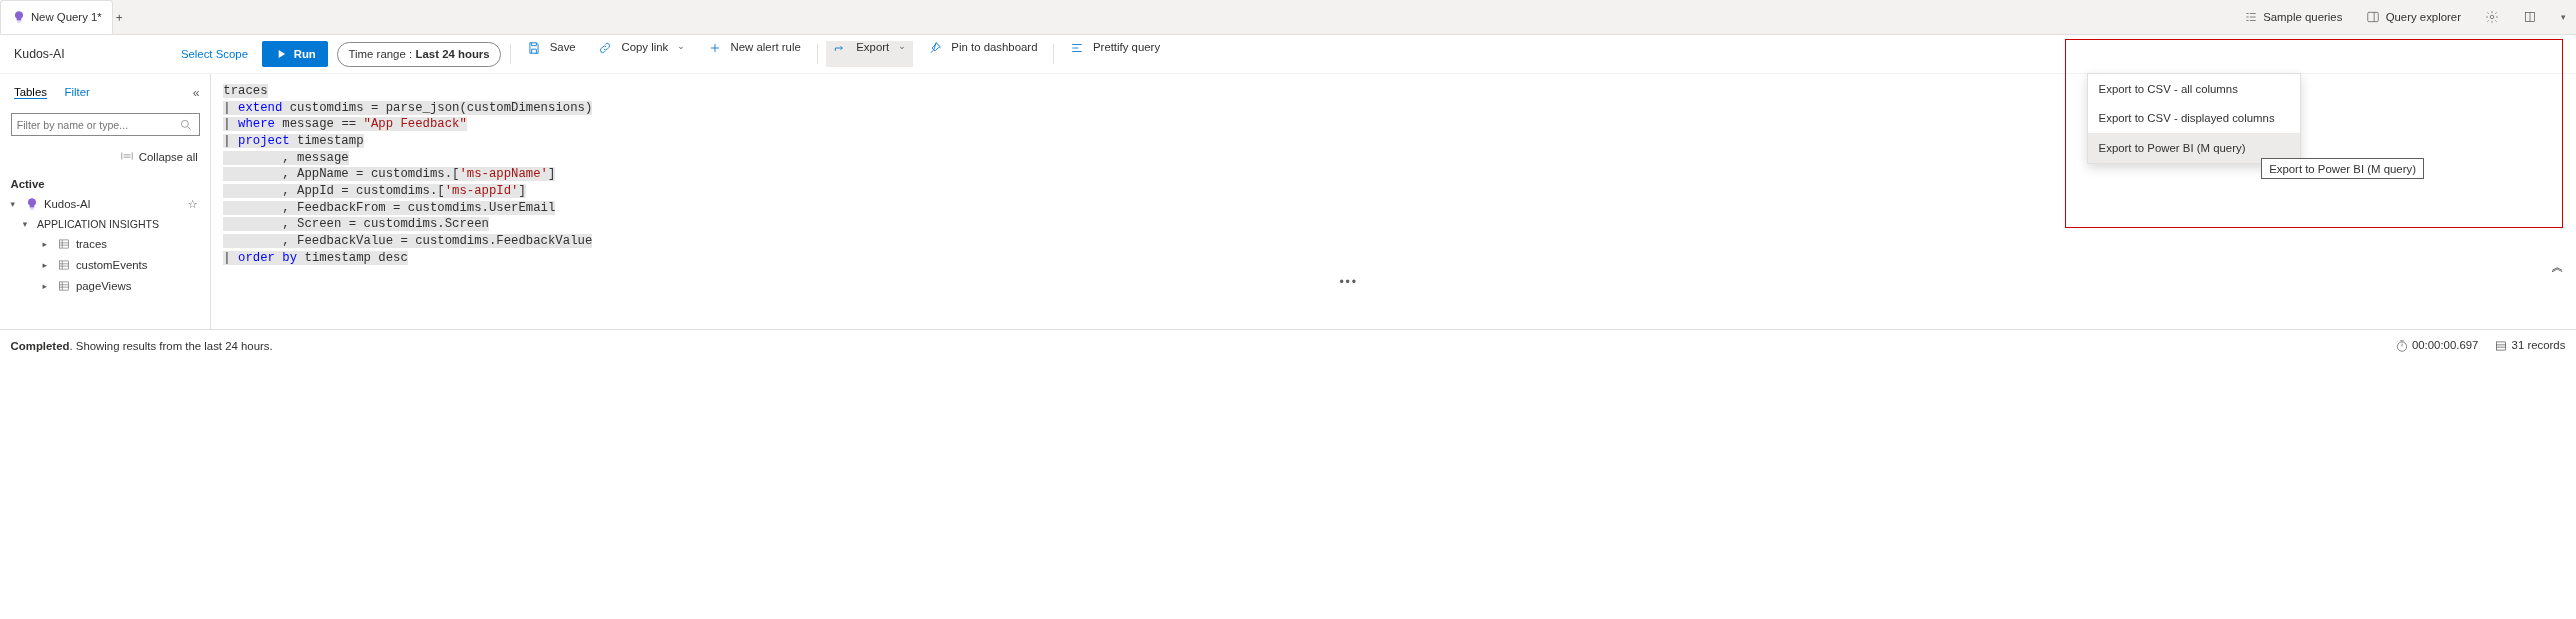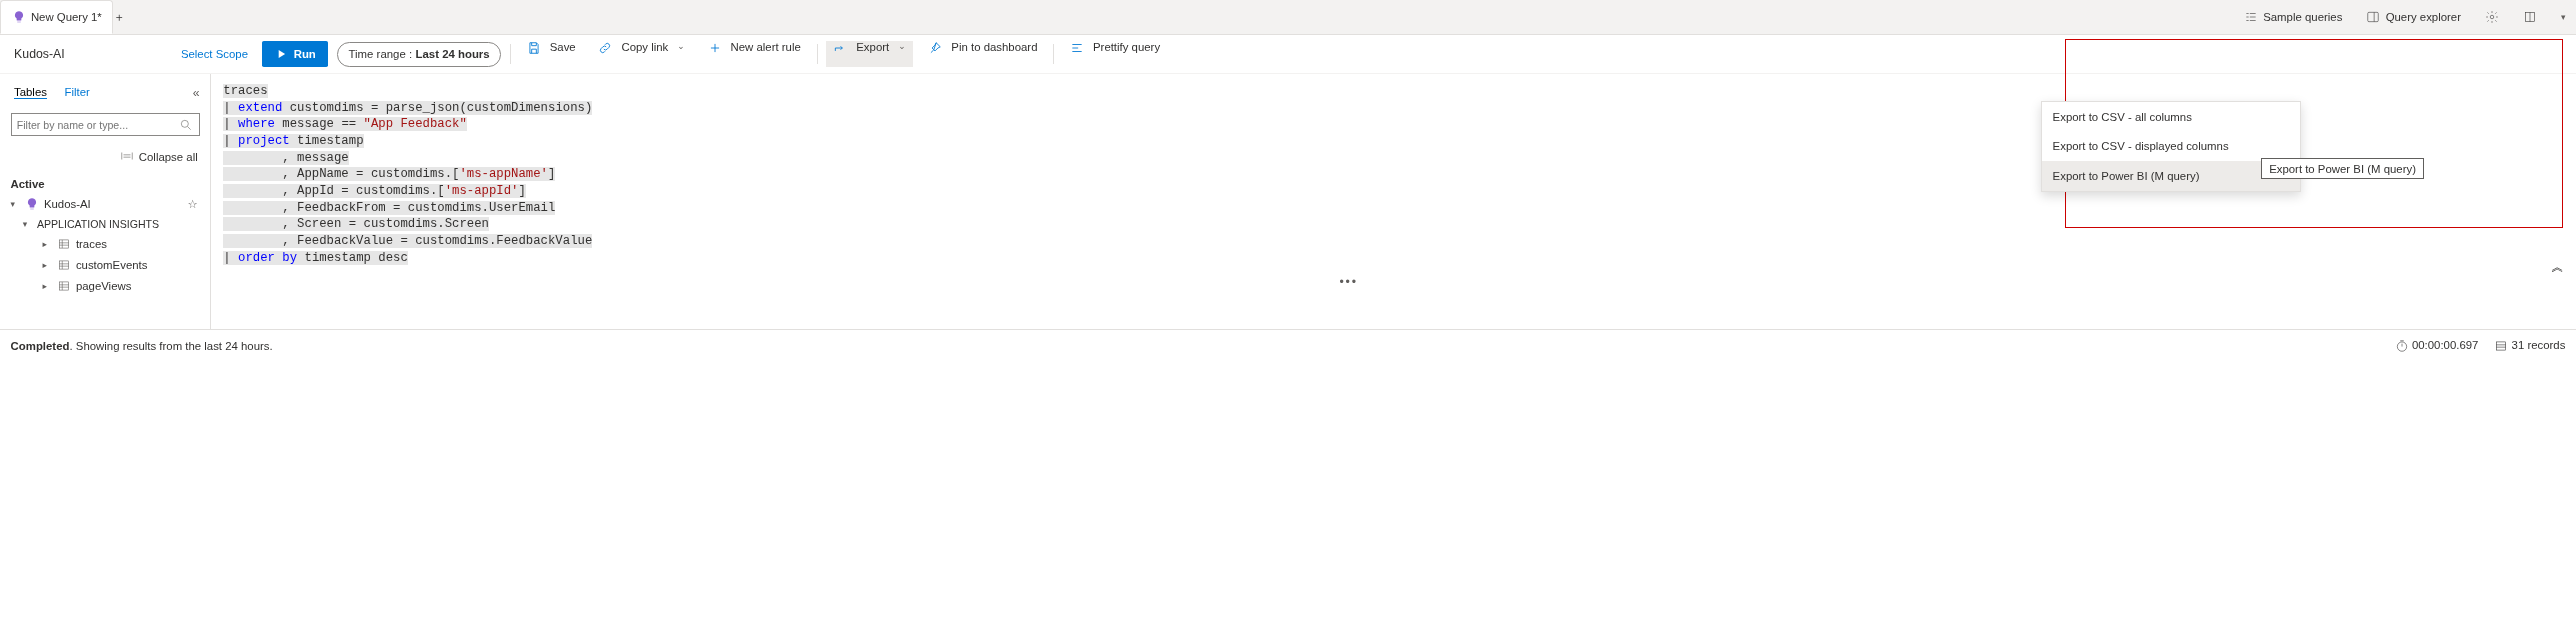--- a/index.html
+++ b/index.html
@@ -49,21 +49,21 @@
 
     
     .editor { flex: 1; padding: 8.8px 12.3px; font-family: Consolas, "Courier New", monospace; font-size: 12.3px; line-height: 16.7px; white-space: pre; position: relative; }
     .kw-blue { color: #0000ff; }
     .kw-red { color: #a31515; }
     .kw-str { color: #a31515; }
     .sel { background: #e6e6e6; }
 
     
     .red-box { position: absolute; top: 0; right: 13.2px; width: 498px; height: 189px; border: 1.8px solid #c00; z-index: 5; pointer-events: none; }
-    .export-menu { position: absolute; right: 275px; top: 73px; width: 260px; background: #fff; box-shadow: 0 3.5px 10.6px rgba(0,0,0,0.15); z-index: 10; border:0.9px solid #e1dfdd;margin-top:28px;}
+    .export-menu { position: absolute; right: 275px; top: 73px; width: 214px; background: #fff; box-shadow: 0 3.5px 10.6px rgba(0,0,0,0.15); z-index: 10; border:0.9px solid #e1dfdd;}
     .export-menu-item { padding: 8.8px 10.6px; cursor: pointer; font-size:11.4px;}
     .export-menu-item.hover { background: #edebe9; }
     .tooltip { position: absolute; right: 152px; top: 158px; padding: 3.5px 7px; border: 0.9px solid #605e5c; background: #fff; font-size: 11.4px; z-index:20;}
 
     
     .status-bar { display: flex; align-items: center; height: 32px; border-top: 0.9px solid #e1dfdd; padding: 0 10.6px; font-size: 11.4px; }
     .status-bar .right { margin-left: auto; display: flex; align-items: center; gap: 16px; }
     .double-caret-up { position:absolute; right:12.3px; bottom:53px; cursor:pointer; font-size:12.3px;}
     .ellipsis-center { position:absolute; left:52%; bottom:40px; color:#605e5c; font-size:12.3px; letter-spacing:1.8px; cursor:pointer;}
 

